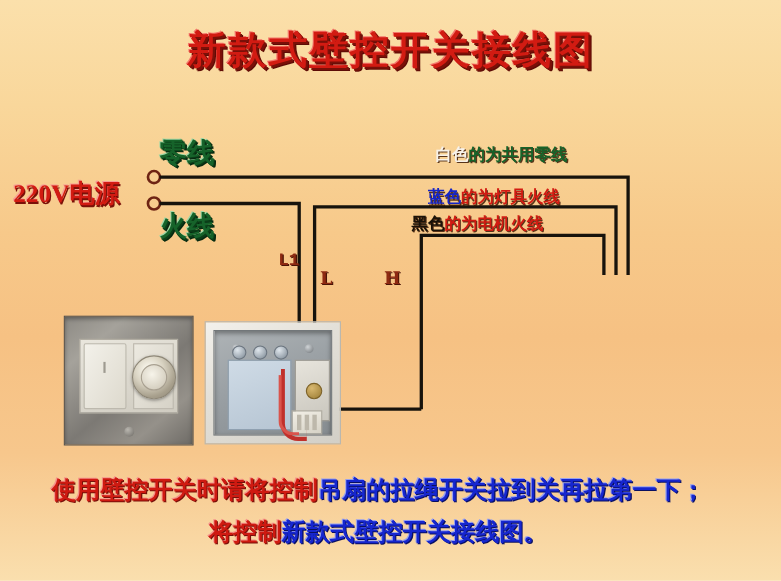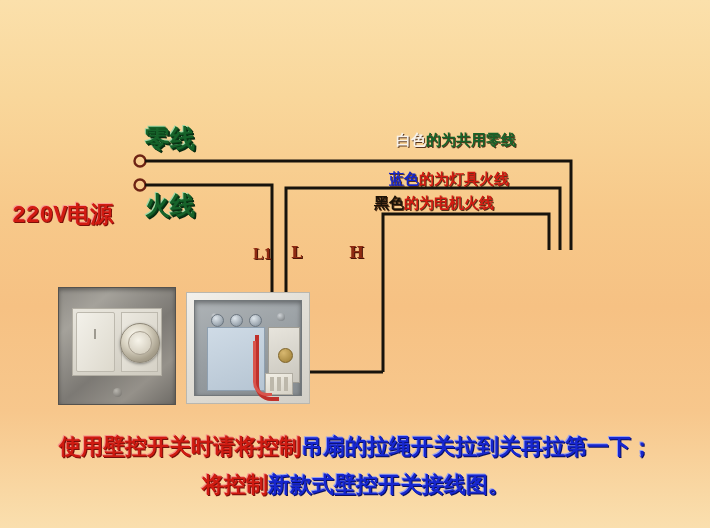--- a/index.html
+++ b/index.html
@@ -56,40 +56,40 @@
   .white-t{
     color:#f7f2ea;
     text-shadow:1px 1px 0 #9a8a6d, -1px -1px 0 #ffffff;
   }
   .black-t{
     color:#1a1208;
     text-shadow:1px 1px 0 #000, -1px -1px 0 #b9a57f;
   }
 
   
-  #supply-label{left:12px;top:165px;font-size:23px;font-family:Liberation Mono, monospace;margin-top:40px;}
+  #supply-label{left:12px;top:165px;font-size:23px;font-family:Liberation Serif, serif;}
   #neutral-label{left:145px;top:126px;font-size:25px;}
   #live-label{left:145px;top:193px;font-size:25px;}
 
   
   .cap{position:absolute;white-space:nowrap;font-size:15px;font-weight:bold;line-height:1;padding-left:24px;}
   .cap span{text-shadow:1px 1px 0 rgba(60,25,5,.85);}
   #cap-white{left:372px;top:133px;}
   #cap-blue{left:365px;top:172px;}
   #cap-black{left:350px;top:196px;}
 
   
-  #lbl-L1{left:253px;top:246px;font-size:16px;font-family:Liberation Serif, serif;}
+  #lbl-L1{left:253px;top:229px;font-size:16px;font-family:Liberation Mono, monospace;}
   #lbl-L{left:291px;top:245px;font-size:16px;font-family:"DejaVu Serif","Liberation Serif",serif;}
   #lbl-H{left:349px;top:245px;font-size:16px;font-family:"DejaVu Serif","Liberation Serif",serif;}
 
   
   .foot{
     position:absolute;left:0;width:688px;text-align:center;white-space:nowrap;
-    font-size:22px;font-weight:bold;line-height:1;padding-left:12px;
+    font-size:22px;font-weight:bold;line-height:1;
   }
   #foot1{top:436px;}
   #foot2{top:474px;}
   .foot .r{color:#cf1a11;text-shadow:1px 1px 0 #76100a,-1px -1px 0 #f5938b;}
   .foot .b{color:#1626cf;text-shadow:1px 1px 0 #0a1060,-1px -1px 0 #98a2ef;}
 
   
   #wires{position:absolute;left:0;top:0;width:710px;height:528px;}
 
   
@@ -256,20 +256,21 @@
     color:rgba(120,95,55,.30);
     text-shadow:0 1px 0 rgba(255,245,215,.35);
     white-space:nowrap;pointer-events:none;
   }
 </style>
 </head>
 <body>
 
 <div id="stage">
 
+  <div class="title">新款式壁控开关接线图</div>
 
   <svg id="wires" viewBox="0 0 710 528" xmlns="http://www.w3.org/2000/svg">
 
     <circle cx="140" cy="161" r="5.5" fill="none" stroke="#6e2414" stroke-width="2.4"></circle>
 
     <circle cx="140" cy="185" r="5.5" fill="none" stroke="#6e2414" stroke-width="2.4"></circle>
 
     <path d="M145,161 L571,161 L571,250" fill="none" stroke="#17130c" stroke-width="3"></path>
 
     <path d="M286,320 L286,188 L560,188 L560,250" fill="none" stroke="#17130c" stroke-width="3"></path>

